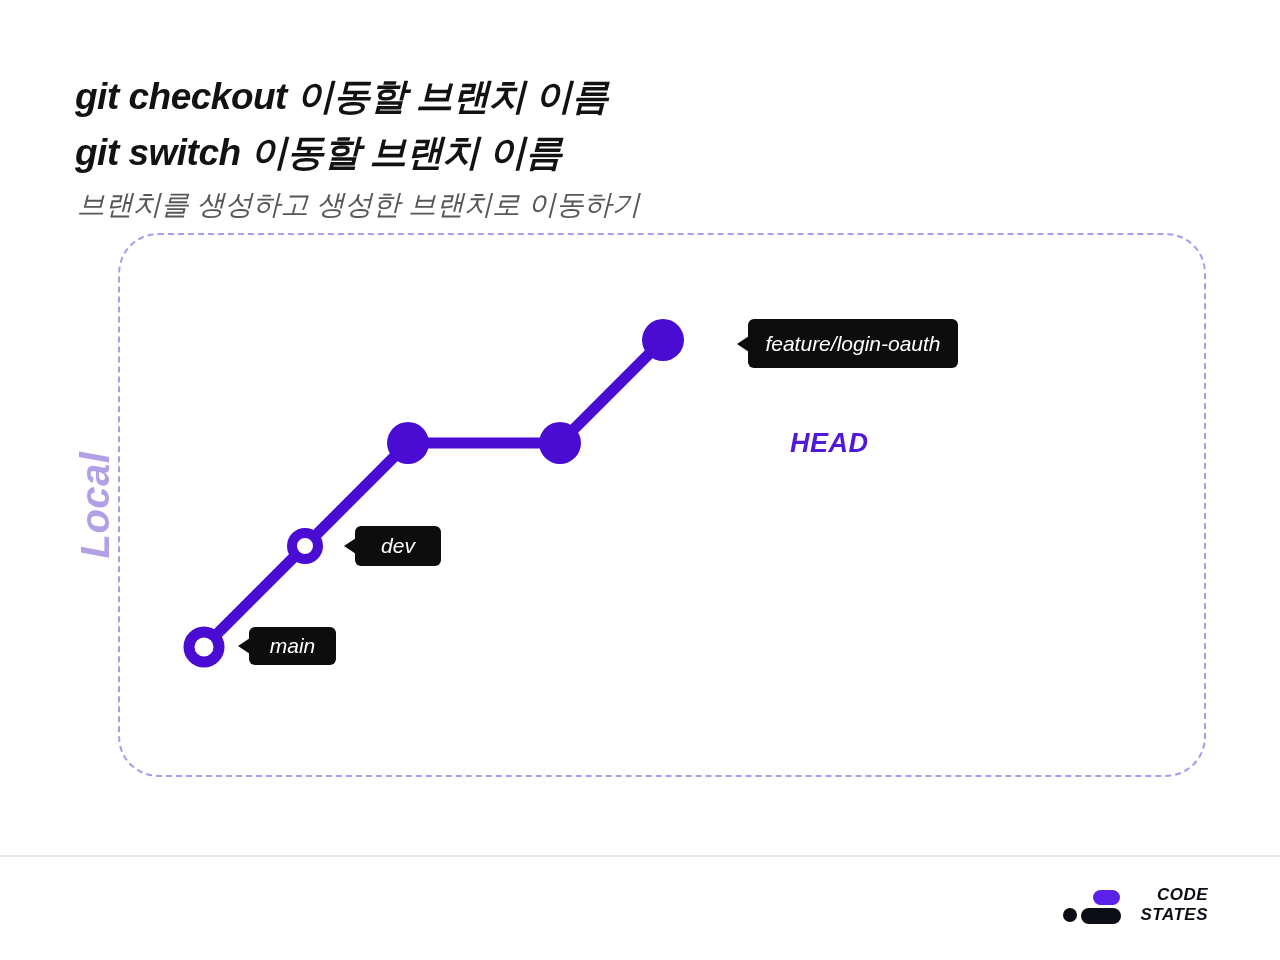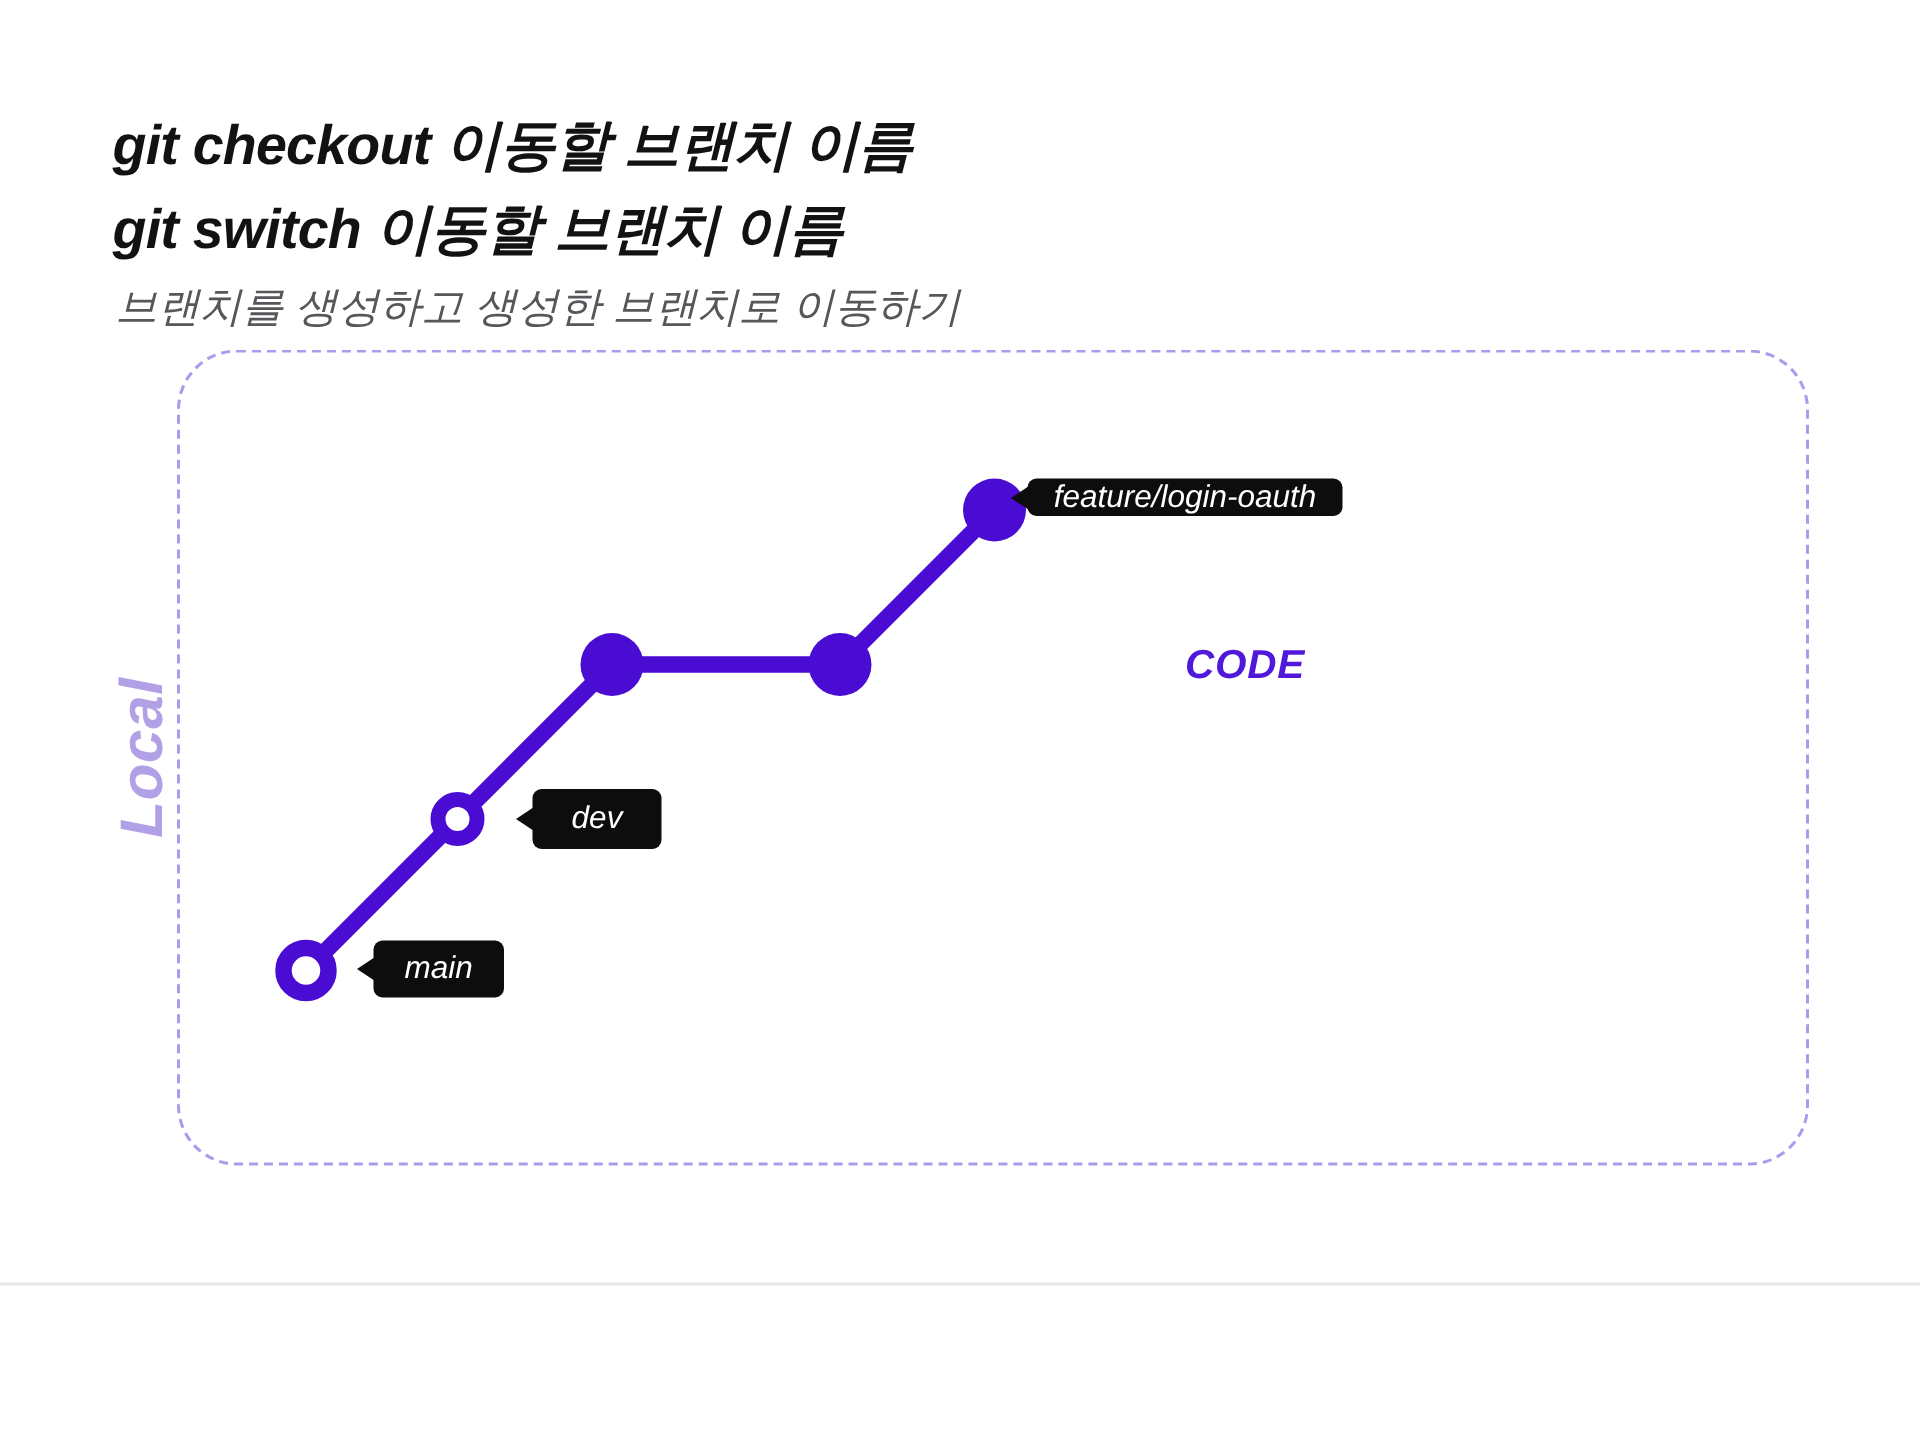--- a/index.html
+++ b/index.html
@@ -58,21 +58,21 @@
   .tag::before {
     content: ""; position: absolute; left: -11px; top: 50%;
     transform: translateY(-50%);
     border-top: 8px solid transparent;
     border-bottom: 8px solid transparent;
     border-right: 12px solid #0d0d0d;
   }
   .tag-main  { left: 249px; top: 627px; width: 87px;  height: 38px; }
   .tag-dev   { left: 355px; top: 526px; width: 86px;  height: 40px; text-align: center; }
   .tag-login { left: 609px; top: 424px; width: 159px; height: 40px; }
-  .tag-oauth { left: 685px; top: 319px; width: 210px; height: 25px; }
+  .tag-oauth { left: 748px; top: 319px; width: 210px; height: 49px; }
 
   .head-label {
     position: absolute; left: 790px; top: 428px;
     font-size: 27px; font-weight: 800; color: #5018da;
     letter-spacing: 0.5px;
   }
 
   
   .divider {
     position: absolute; left: 0; top: 855px;
@@ -119,18 +119,29 @@
     <circle cx="560" cy="443" r="21" fill="#4a0bd3"></circle>
     <circle cx="663" cy="340" r="21" fill="#4a0bd3"></circle>
     <circle cx="204" cy="647" r="15" fill="#ffffff" stroke="#4a0bd3" stroke-width="11"></circle>
     <circle cx="305" cy="546" r="13" fill="#ffffff" stroke="#4a0bd3" stroke-width="10"></circle>
   </svg>
 
   <div class="tag tag-main">main</div>
   <div class="tag tag-dev">dev</div>
   <div class="tag tag-oauth">feature/login-oauth</div>
 
-  <div class="head-label">CODE</div>
+  <div class="head-label">HEAD</div>
 
   <div class="divider"></div>
 
+  <div class="logo">
+    <div class="logo-mark">
+      <div class="logo-pill-accent"></div>
+      <div class="logo-dot"></div>
+      <div class="logo-pill-dark"></div>
+    </div>
+    <div class="logo-wordmark">
+      <div>CODE</div>
+      <div>STATES</div>
+    </div>
+  </div>
 
 </div>
 
 </body></html>

